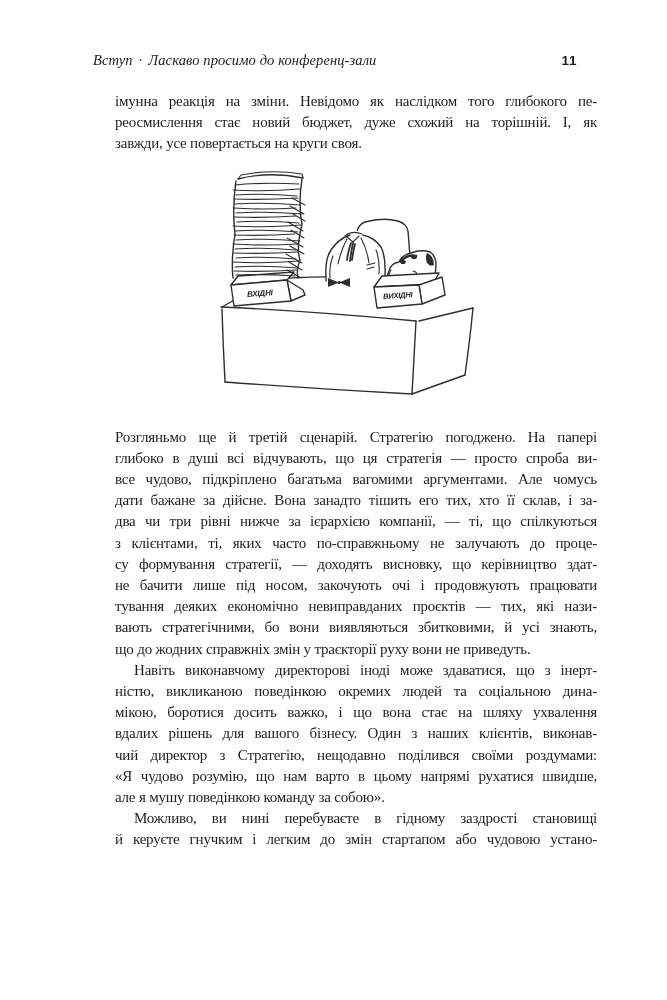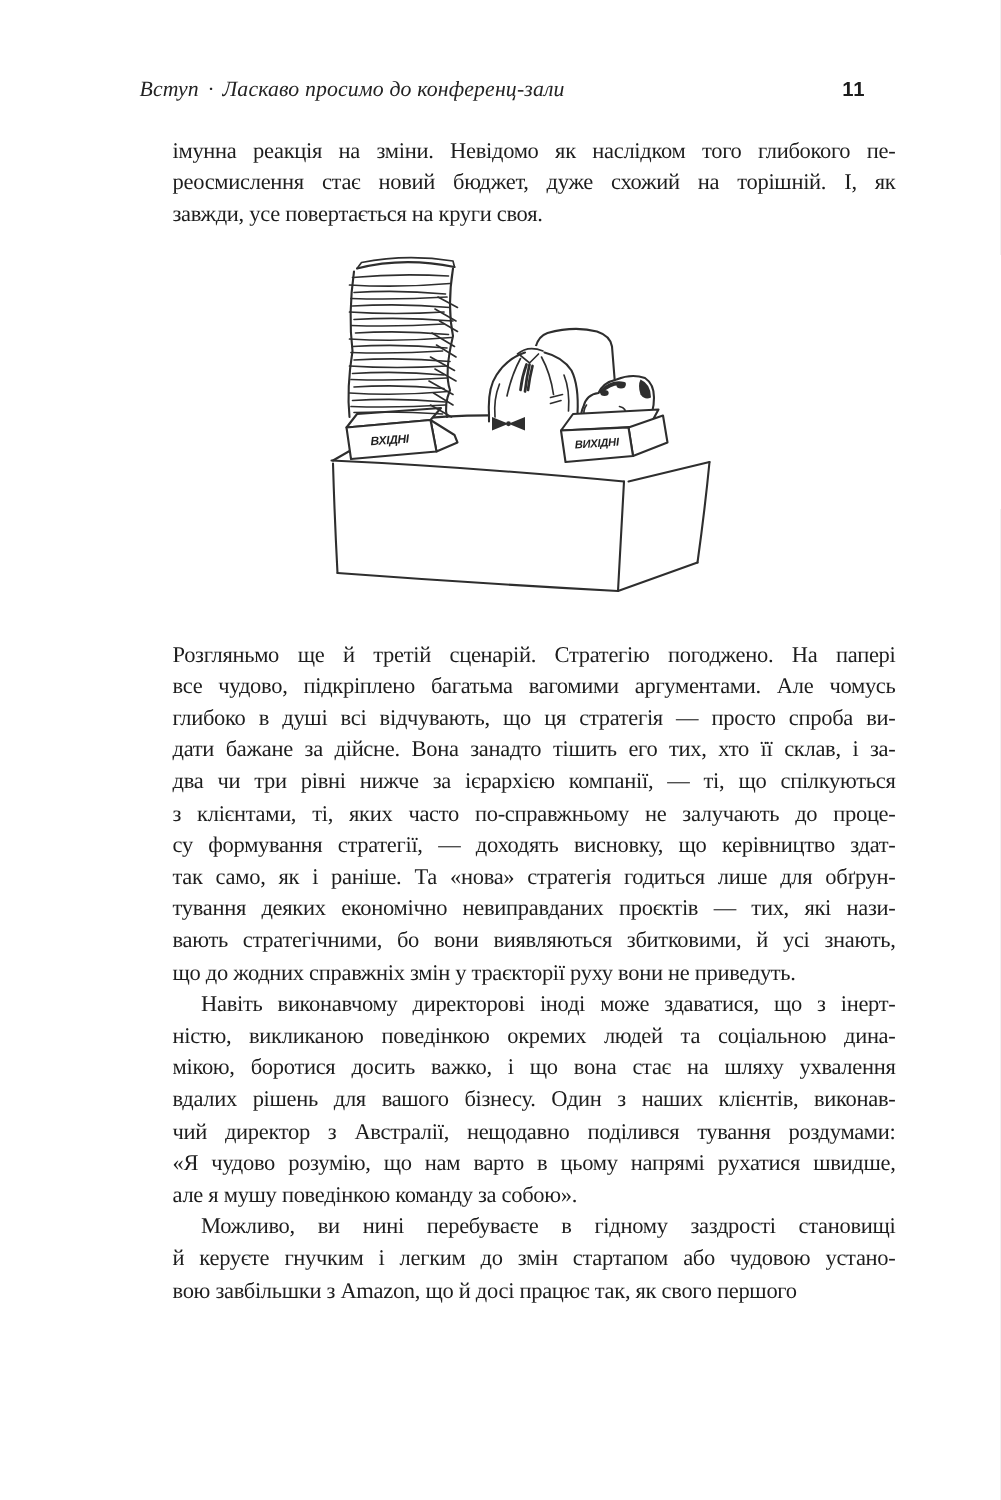--- a/index.html
+++ b/index.html
@@ -182,41 +182,40 @@
             <path d="M100,98 l13,8"></path>
               <path d="M98,106 l14,8"></path>
           </g>
         </g>
       </svg>
     </div>
 
     <div>
         <div class="para">
           <div class="line">Розгляньмо ще й третій сценарій. Стратегію погоджено. На папері</div>
+          <div class="line">глибоко в душі всі відчувають, що ця стратегія — просто спроба ви-</div>
           <div class="line">все чудово, підкріплено багатьма вагомими аргументами. Але чомусь</div>
-          <div class="line">глибоко в душі всі відчувають, що ця стратегія — просто спроба ви-</div>
           <div class="line">дати бажане за дійсне. Вона занадто тішить его тих, хто її склав, і за-</div>
           <div class="line">два чи три рівні нижче за ієрархією компанії, — ті, що спілкуються</div>
           <div class="line">з клієнтами, ті, яких часто по-справжньому не залучають до проце-</div>
           <div class="line">су формування стратегії, — доходять висновку, що керівництво здат-</div>
-          <div class="line">так само, як і раніше. Та «нова» стратегія годиться лише для обґрун-</div>
+          <div class="line">не бачити лише під носом, закочують очі і продовжують працювати</div>
           <div class="line">тування деяких економічно невиправданих проєктів — тих, які нази-</div>
           <div class="line">вають стратегічними, бо вони виявляються збитковими, й усі знають,</div>
           <div class="line last">що до жодних справжніх змін у траєкторії руху вони не приведуть.</div>
         </div>
         <div class="para">
           <div class="line first-indent">Навіть виконавчому директорові іноді може здаватися, що з інерт-</div>
           <div class="line">ністю, викликаною поведінкою окремих людей та соціальною дина-</div>
           <div class="line">мікою, боротися досить важко, і що вона стає на шляху ухвалення</div>
           <div class="line">вдалих рішень для вашого бізнесу. Один з наших клієнтів, виконав-</div>
-          <div class="line">чий директор з Австралії, нещодавно поділився тування роздумами:</div>
+          <div class="line">чий директор з Стратегію, нещодавно поділився своїми роздумами:</div>
           <div class="line">«Я чудово розумію, що нам варто в цьому напрямі рухатися швидше,</div>
           <div class="line last">але я мушу поведінкою команду за собою».</div>
         </div>
         <div class="para">
           <div class="line first-indent">Можливо, ви нині перебуваєте в гідному заздрості становищі</div>
           <div class="line">й керуєте гнучким і легким до змін стартапом або чудовою устано-</div>
-          <div class="line last">вою завбільшки з Amazon, що й досі працює так, як свого першого</div>
         </div>
       </div>
 
   </div>
 </div>
 
 </body></html>

